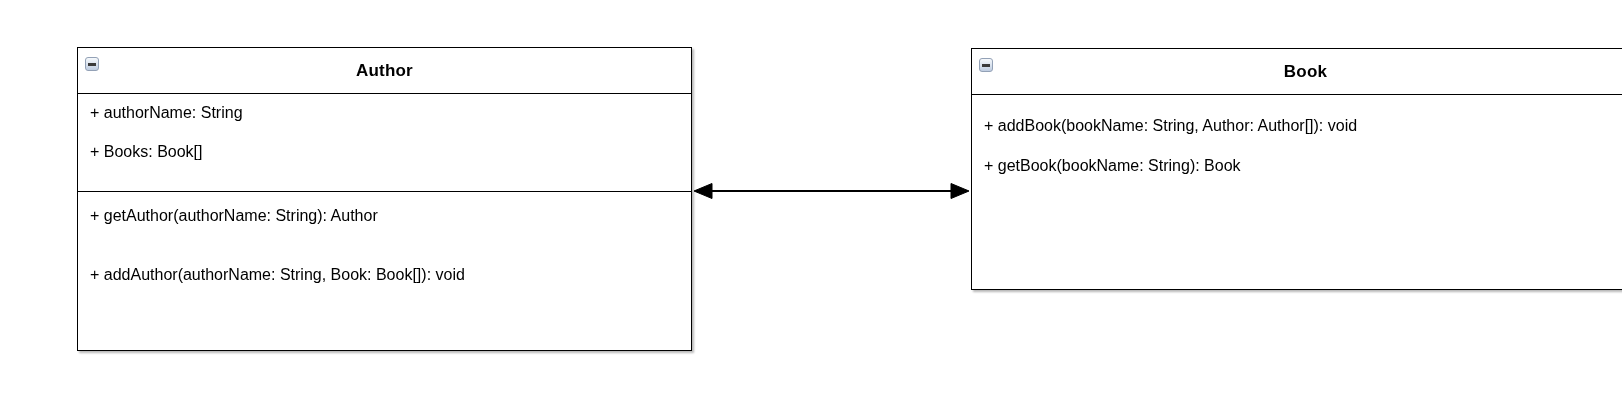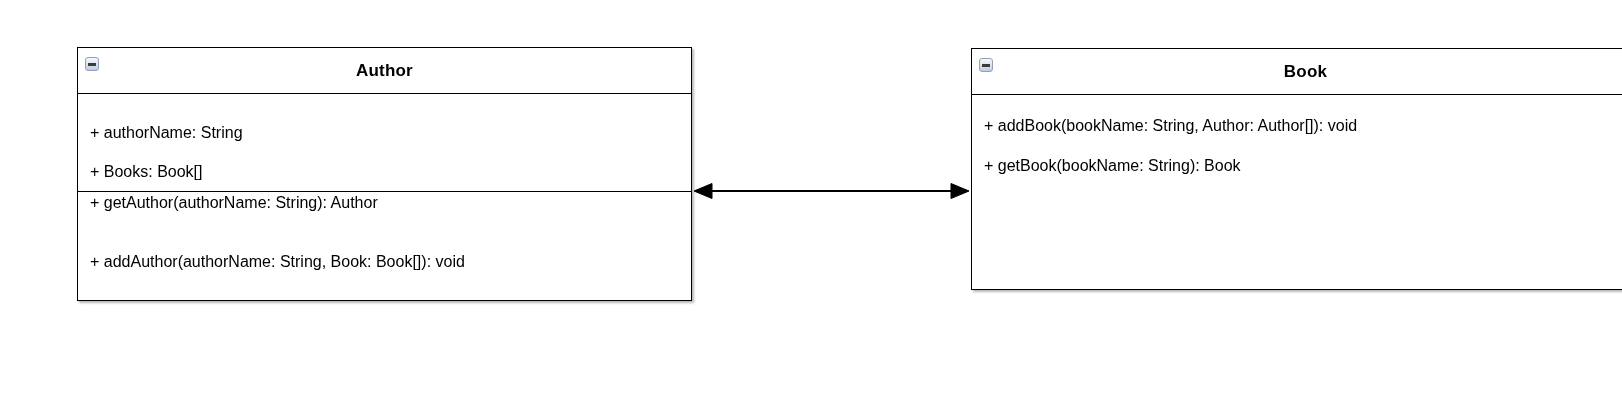--- a/index.html
+++ b/index.html
@@ -18,21 +18,21 @@
   }
   .uml-class {
     position: absolute;
     box-sizing: border-box;
     background: #ffffff;
     border: 1.5px solid #000000;
     box-shadow: 2px 2px 2px rgba(0,0,0,0.28);
     display: flex;
     flex-direction: column;
   }
-  .author-box { left: 77px;  top: 47px; width: 615px; height: 254px; }
+  .author-box { left: 77px;  top: 47px; width: 615px; height: 304px; }
   .book-box   { left: 971px; top: 48px; width: 669px; height: 242px; }
 
   .title-row {
     position: relative;
     height: 45px;
     flex: 0 0 auto;
   }
   .class-title {
     position: absolute;
     left: 0; right: 0; top: 0; bottom: 0;
@@ -68,23 +68,23 @@
     border-top: 1.5px solid #000000;
   }
   .member {
     height: 22px;
     line-height: 22px;
     font-size: 16px;
     padding-left: 12px;
     white-space: nowrap;
   }
   
-  .author-box .attrs   { flex: 0 0 98px; padding-top: 28px; }
+  .author-box .attrs   { flex: 0 0 98px; padding-top: 8px; }
   .author-box .attrs .member + .member   { margin-top: 17px; }
-  .author-box .methods { flex: 1 1 auto; }
+  .author-box .methods { flex: 1 1 auto; padding-top: 13px; }
   .author-box .methods .member + .member { margin-top: 37px; }
   
   .book-box .attrs   { flex: 0 0 97px; padding-top: 13px; }
   .book-box .attrs .member + .member   { margin-top: 22px; }
   .book-box .methods { flex: 1 1 auto; padding-top: 20px; }
   .book-box .methods .member + .member { margin-top: 18px; }
 
   .connector {
     position: absolute;
     left: 690px;

